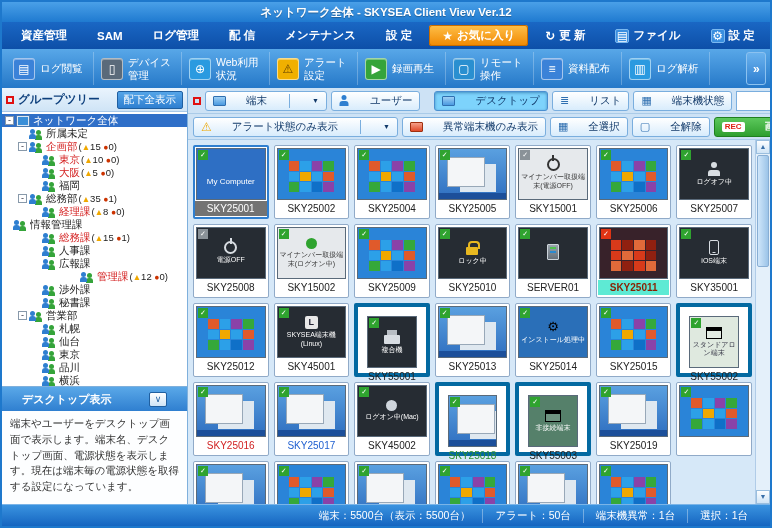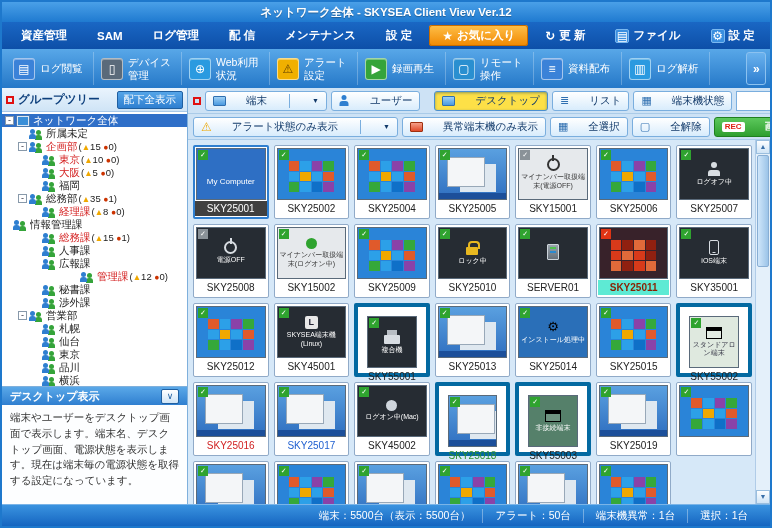--- a/index.html
+++ b/index.html
@@ -57,34 +57,34 @@
   .t-ico.group::after{content:"";position:absolute;left:0;top:6px;width:7px;height:5px;border-radius:3px 3px 0 0;
     background:#2f7fd0;box-shadow:6px 1px 0 #35a43a;}
   .t-ico.network{border:1px solid #4a7ab0;background:#dfe8f4;}
   .t-ico.network::before{content:"";position:absolute;inset:1px;background:#3a8fd8;}
   .tlabel{overflow:hidden;text-overflow:ellipsis;}
   .cnt{font-size:9.5px;margin-left:1px;}
   .wtri{color:#f0a800;font-size:8.5px;}
   .ocir{color:#cc3300;font-size:8.5px;}
   
   .desk-panel{flex:none;height:118px;border-top:1px solid #7fb0dc;display:flex;flex-direction:column;}
-  .desk-head{height:18px;flex:none;background:linear-gradient(#5aa8e8,#2f7fd0);color:#fff;font-weight:bold;
-    font-size:11px;display:flex;align-items:center;padding:0 8px;}
+  .desk-head{height:24px;flex:none;background:linear-gradient(#5aa8e8,#2f7fd0);color:#fff;font-weight:bold;
+    font-size:11px;display:flex;align-items:center;padding:0 20px;}
   .desk-head span.t{flex:1;}
   .chev{width:18px;height:15px;background:linear-gradient(#fff,#cfe4f6);border:1px solid #1f5fa0;border-radius:2px;
     color:#1f5fa0;font-size:9px;line-height:12px;padding:0;cursor:pointer;}
   .desk-body{flex:1;background:#fdfeff;color:#333;font-size:10.5px;line-height:1.5;padding:5px 8px;overflow:hidden;}
   
   .main{flex:1;display:flex;flex-direction:column;min-width:0;}
   .filter-row,.action-row{height:26px;flex:none;background:#cde2f5;border-bottom:1px solid #aacbe8;
     display:flex;align-items:center;gap:4px;padding:0 5px;}
   .btn{appearance:none;background:linear-gradient(#ffffff,#d8ecfc);border:1px solid #7aaede;border-radius:3px;
     color:#123a6a;font-size:10.5px;height:20px;padding:0 7px;display:inline-flex;align-items:center;gap:20px;
     font-family:inherit;cursor:pointer;white-space:nowrap;}
-  .btn.toggle.on{background:#fde047;box-shadow:inset 0 1px 3px rgba(0,60,120,.45);border-color:#4a8fd0;}
+  .btn.toggle.on{background:#7dd3fc;box-shadow:inset 0 1px 3px rgba(0,60,120,.45);border-color:#4a8fd0;}
   .btn.green{background:linear-gradient(#5cc85c,#2f9f2f);border-color:#1f7f1f;color:#fff;font-weight:bold;}
   .btn .vsep{width:1px;height:14px;background:#7aaede;margin:0 2px;}
   .btn .caret{font-size:7px;color:#123a6a;}
   .fi-mon{width:13px;height:10px;border:1px solid #2f6fb0;border-radius:1px;background:linear-gradient(#9fd0f4,#4a9ae0);}
   .fi-mon.red{background:linear-gradient(#f4a08a,#e04a2a);border-color:#a03010;}
   .fi-person{width:11px;height:11px;position:relative;}
   .fi-person::before{content:"";position:absolute;top:0;left:50%;transform:translateX(-50%);width:5px;height:5px;
     border-radius:50%;background:#2f7fd0;}
   .fi-person::after{content:"";position:absolute;bottom:0;left:50%;transform:translateX(-50%);width:9px;height:5px;
     border-radius:3px 3px 0 0;background:#2f7fd0;}
@@ -128,21 +128,21 @@
   .s-desktop::after{content:"";position:absolute;left:0;right:0;bottom:0;height:6px;background:#1c4f9a;}
   .s-status-dark{background:#262c33;color:#d8dde2;}
   .s-status-light{background:#e6e9ec;color:#333;}
   .s-status-light .cap{color:#333;}
   .s-status-mid{background:#2a6fb8;}
   .s-status-green{background:#55806a;}
   .s-status-green-light{background:#dfe9df;}
   .s-status-green-light .cap{color:#334;}
   .tname{height:15px;flex:none;font-size:10px;line-height:15px;text-align:center;color:#222;overflow:hidden;
     text-overflow:ellipsis;white-space:nowrap;}
-  .n-selected{background:#404040;color:#fff;}
+  .n-selected{background:#737373;color:#fff;}
   .n-alert{background:#5eead4;color:#8a1f00;font-weight:bold;}
   .n-red{color:#d02020;} .n-blue{color:#1f5fd0;} .n-green{color:#2f8f2f;}
   
   .pic{flex:none;margin-bottom:2px;position:relative;z-index:2;}
   .p-power{width:13px;height:13px;border:2px solid currentColor;border-radius:50%;}
   .p-power::before{content:"";position:absolute;left:50%;top:-5px;transform:translateX(-50%);width:2px;height:6px;
     background:currentColor;}
   .p-person{width:16px;height:14px;}
   .p-person::before{content:"";position:absolute;top:0;left:50%;transform:translateX(-50%);width:6px;height:6px;
     border-radius:50%;background:currentColor;}
@@ -338,26 +338,26 @@
           </div>
           <div class="trow al" style="padding-left: 29px; margin-left: 38px;">
             <span class="expsp"></span>
             <span class="t-ico group"></span>
             <span class="tlabel">管理課</span>
             <span class="cnt">(<span class="wtri">▲</span>12 <span class="ocir">●</span>0)</span>
           </div>
           <div class="trow" style="padding-left: 29px;">
             <span class="expsp"></span>
             <span class="t-ico group"></span>
+            <span class="tlabel">渉外課</span>
+          </div>
+          <div class="trow" style="padding-left: 29px;">
+            <span class="expsp"></span>
+            <span class="t-ico group"></span>
             <span class="tlabel">秘書課</span>
-          </div>
-          <div class="trow" style="padding-left: 29px;">
-            <span class="expsp"></span>
-            <span class="t-ico group"></span>
-            <span class="tlabel">渉外課</span>
           </div>
           <div class="trow" style="padding-left: 16px;">
             <span class="exp">-</span>
             <span class="t-ico group"></span>
             <span class="tlabel">営業部</span>
           </div>
           <div class="trow" style="padding-left: 29px;">
             <span class="expsp"></span>
             <span class="t-ico group"></span>
             <span class="tlabel">札幌</span>

